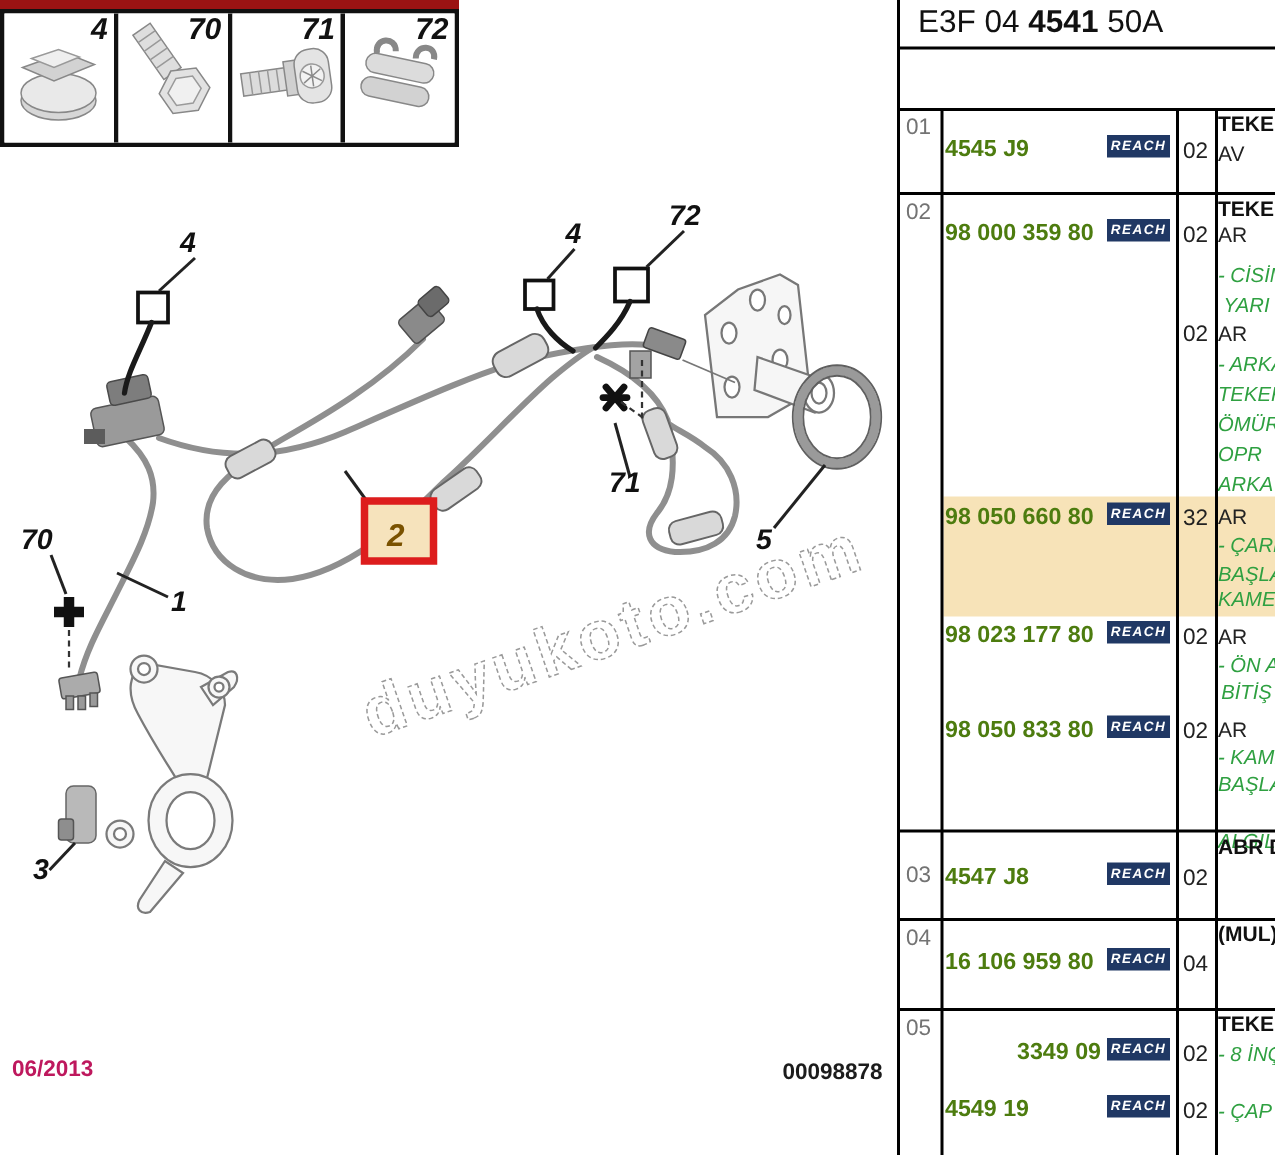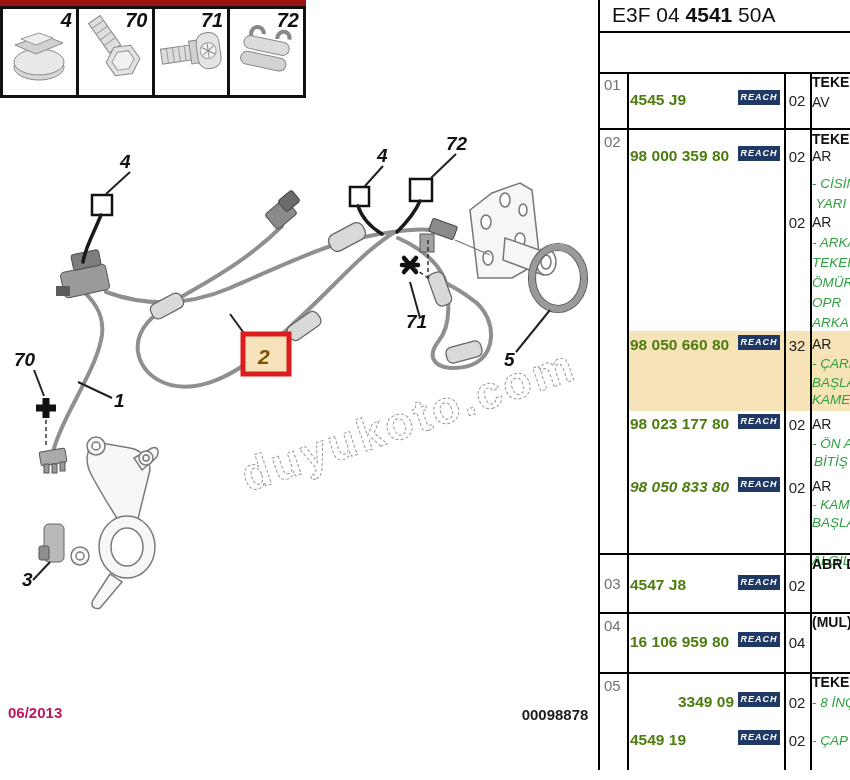--- a/index.html
+++ b/index.html
@@ -249,21 +249,21 @@
     <span class="ti" style="top:76px;">01</span>
     <span class="ti" style="top:133px;">02</span>
     <span class="ti" style="top:558px;margin-top:17px;">03</span>
     <span class="ti" style="top:617px;">04</span>
     <span class="ti" style="top:677px;">05</span>
 
     <span class="pn" style="top:91px;">4545 J9</span>
     <span class="pn" style="top:147px;">98 000 359 80</span>
     <span class="pn" style="top:336px;">98 050 660 80</span>
     <span class="pn" style="top:415px;">98 023 177 80</span>
-    <span class="pn" style="top:478px;font-style:italic;">98 050 833 80</span>
+    <span class="pn" style="top:478px;">98 050 833 80</span>
     <span class="pn" style="top:576px;">4547 J8</span>
     <span class="pn" style="top:633px;">16 106 959 80</span>
     <span class="pn" style="top:693px;padding-left:48px;">3349 09</span>
     <span class="pn" style="top:731px;">4549 19</span>
 
     <div class="rb" style="top:90px;">REACH</div>
     <div class="rb" style="top:146px;">REACH</div>
     <div class="rb" style="top:335px;">REACH</div>
     <div class="rb" style="top:414px;">REACH</div>
     <div class="rb" style="top:477px;">REACH</div>

